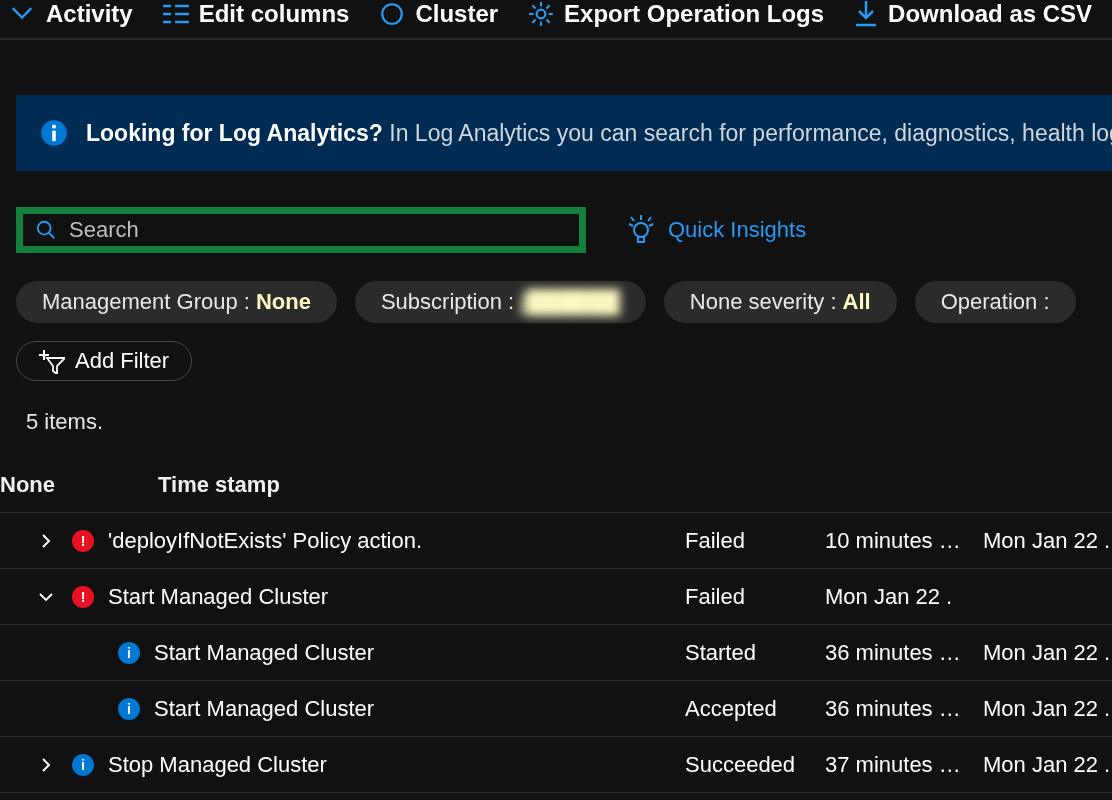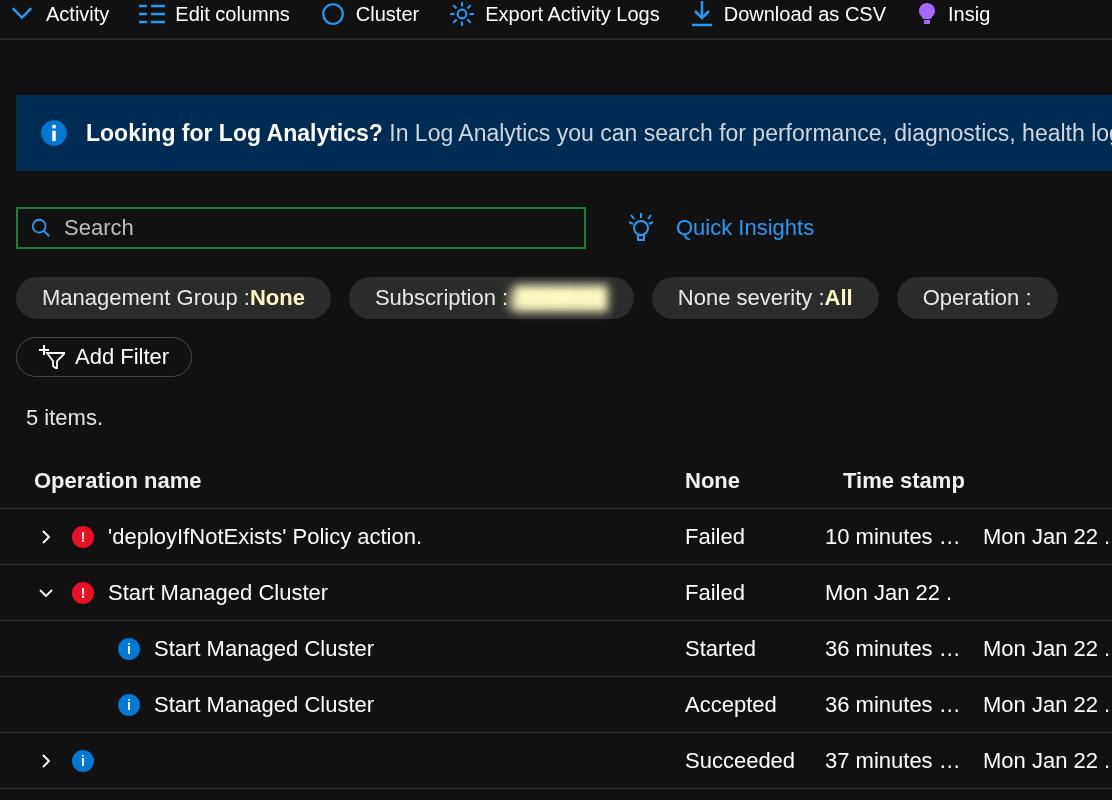--- a/index.html
+++ b/index.html
@@ -19,23 +19,24 @@
     gap: 30px;
     padding: 0 8px 10px 8px;
     border-bottom: 2px solid #2a2a2a;
     height: 40px;
     white-space: nowrap;
   }
   .tb-item {
     display: flex;
     align-items: center;
     gap: 10px;
-    font-size: 20px;
+    font-size: 24px;
     color: #ffffff;
     cursor: pointer;
+    font-weight: bold;
   }
   .tb-item .ico { display:flex; align-items:center; justify-content:center; }
   
   .banner {
     margin: 55px 0 0 16px;
     background: #002b52;
     padding: 24px 24px;
     display: flex;
     align-items: center;
     gap: 18px;
@@ -48,72 +49,73 @@
   .search-row {
     margin: 36px 0 0 16px;
     display: flex;
     align-items: center;
     gap: 40px;
   }
   .search-box {
     display: flex;
     align-items: center;
     gap: 12px;
-    border: 2px solid #15803d;
+    border: 7px solid #15803d;
     width: 570px;
     height: 42px;
     padding: 16px 12px;
     color: #bfbfbf;
     font-size: 22px;
   }
   .search-box input {
     background: transparent;
     border: none;
     outline: none;
     color: #ffffff;
     font-size: 22px;
     width: 100%;
   }
   .search-box input::placeholder { color: #bfbfbf; }
   .quick-insights {
     display: flex;
     align-items: center;
-    gap: 20px;
+    gap: 12px;
     color: #2899f5;
     font-size: 22px;
     cursor: pointer;
   }
   
   .pills {
     margin: 28px 0 0 16px;
     display: flex;
     flex-wrap: wrap;
     gap: 18px;
     row-gap: 18px;
   }
   .pill {
     background: #2b2b2b;
     border-radius: 22px;
     padding: 8px 26px;
     font-size: 22px;
     display: flex;
     align-items: center;
+    gap: 6px;
     cursor: pointer;
     white-space: nowrap;
   }
   .pill .k { color: #e8e8e8; font-weight: 400; }
   .pill .v { color: #fef9c3; font-weight: 700; }
   .pill .blur { filter: blur(5px); font-weight:700;}
   .add-filter {
     background: transparent;
     border: 1px solid #4a4a4a;
     border-radius: 22px;
     padding: 6px 22px;
     display: flex;
-    align-items: center;
+    align-items: flex-end;
     gap: 10px;
     font-size: 22px;
     cursor: pointer;
   }
   
   .count {
     margin: 28px 0 0 26px;
     font-size: 22px;
     color: #e6e6e6;
   }
@@ -184,21 +186,21 @@
             <line x1="12" y1="19" x2="12" y2="23"></line>
           <line x1="1" y1="12" x2="5" y2="12"></line>
             <line x1="19" y1="12" x2="23" y2="12"></line>
           <line x1="4" y1="4" x2="7" y2="7"></line>
             <line x1="17" y1="17" x2="20" y2="20"></line>
           <line x1="4" y1="20" x2="7" y2="17"></line>
             <line x1="17" y1="7" x2="20" y2="4"></line>
         </g>
       </svg>
     </span>
-    <span>Export Activity Logs</span>
+    <span>Export Operation Logs</span>
   </div>
   <div class="tb-item">
     <span class="ico">
       <svg width="24" height="26" viewBox="0 0 24 26">
         <line x1="12" y1="0" x2="12" y2="16" stroke="#2899f5" stroke-width="2.5"></line>
         <path d="M5 10 L12 17 L19 10" fill="none" stroke="#2899f5" stroke-width="2.5"></path>
         <line x1="2" y1="24" x2="22" y2="24" stroke="#2899f5" stroke-width="2.5"></line>
       </svg>
     </span>
     <span>Download as CSV</span>
@@ -281,21 +283,20 @@
       </svg>
     </span>
     <span>Add Filter</span>
   </div>
 </div>
 
 <div class="count">5 items.</div>
 
 <div class="table">
   <div class="thead">
-    <div class="col-op">Operation name</div>
     <div class="col-time">None</div>
     <div class="col-ts">Time stamp</div>
   </div>
   <div id="tbody">
       <div class="trow">
     <div class="col-op">
       <span class="expander">
             <svg width="18" height="18" viewBox="0 0 24 24">
               <path d="M8 4 L16 12 L8 20" fill="none" stroke="#fff" stroke-width="2.5"></path>
             </svg>
@@ -341,19 +342,20 @@
     <div class="col-ts">Mon Jan 22 .</div>
       </div>
       <div class="trow">
     <div class="col-op">
       <span class="expander">
             <svg width="18" height="18" viewBox="0 0 24 24">
               <path d="M8 4 L16 12 L8 20" fill="none" stroke="#fff" stroke-width="2.5"></path>
             </svg>
           </span>
       <span class="status-ico info">i</span>
+      <span>Stop Managed Cluster</span>
     </div>
     <div class="col-stat">Succeeded</div>
     <div class="col-time">37 minutes …</div>
     <div class="col-ts">Mon Jan 22 .</div>
       </div>
     </div>
 </div>
 
 </body></html>

